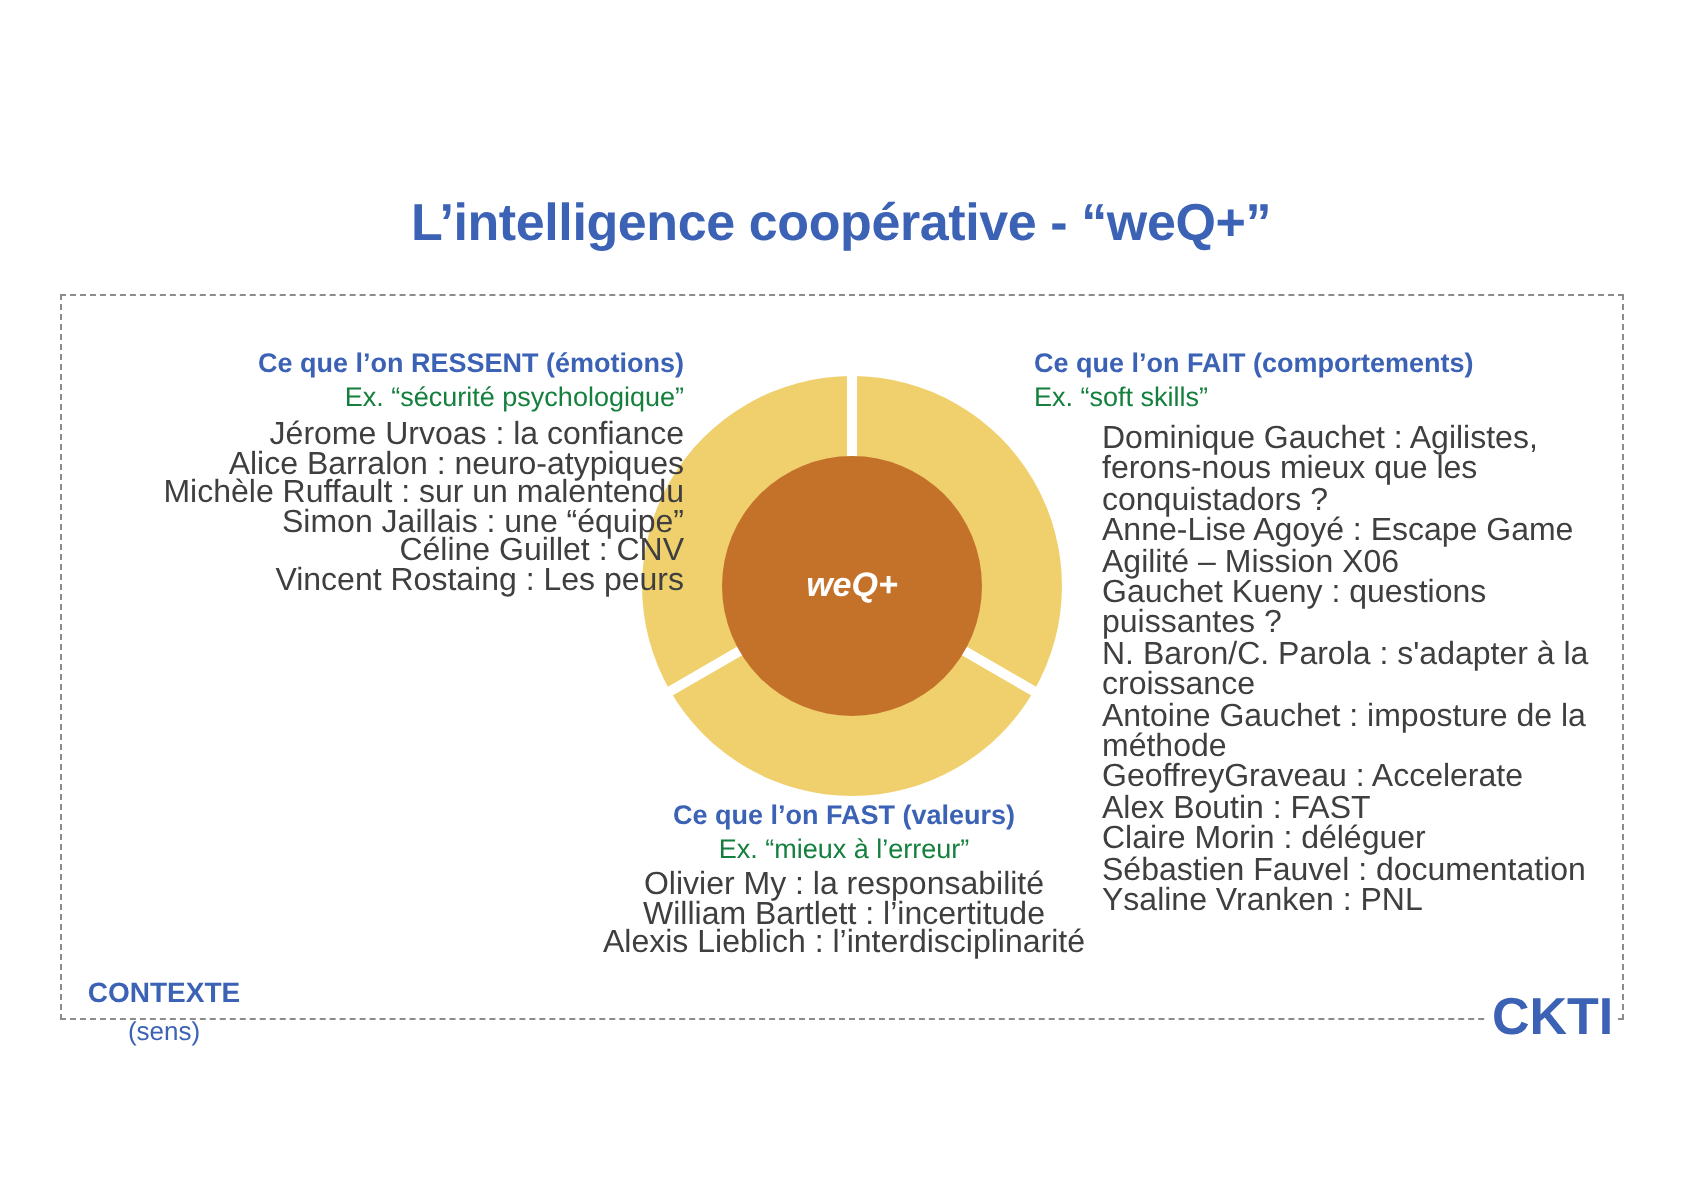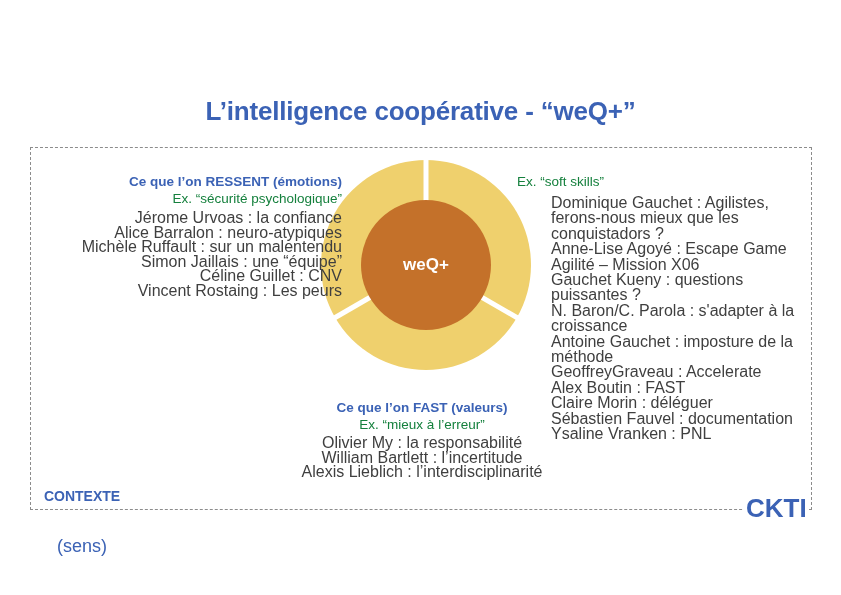--- a/index.html
+++ b/index.html
@@ -41,23 +41,24 @@
     height: 363px;
     border: 1px dashed #8c8c8c;
     box-sizing: border-box;
     background: transparent;
   }
 
   
   #donut {
     position: absolute;
     left: 321px;
-    top: 160px;
+    top: 188px;
     width: 210px;
     height: 210px;
+    font-style: italic;
   }
   #donut svg {
     display: block;
     width: 210px;
     height: 210px;
   }
   #donut-center-label {
     position: absolute;
     left: 0;
     top: 0;
@@ -131,21 +132,21 @@
   #contexte {
     position: absolute;
     left: 20px;
     top: 487px;
     width: 124px;
     text-align: center;
     color: #3b62b5;
     line-height: 19px;
   }
   #contexte .ctx-main { font-size: 14px; font-weight: bold; }
-  #contexte .ctx-sub  { font-size: 18px; font-weight: normal; margin-top: 31px; }
+  #contexte .ctx-sub  { font-size: 13px; font-weight: normal; }
 
   #brand {
     position: absolute;
     left: 744px;
     top: 492px;
     font-size: 26px;
     font-weight: bold;
     color: #3b62b5;
     letter-spacing: 0px;
     background: #ffffff;
@@ -193,20 +194,21 @@
       <div>Jérome Urvoas : la confiance</div>
       <div>Alice Barralon : neuro-atypiques</div>
       <div>Michèle Ruffault : sur un malentendu</div>
       <div>Simon Jaillais : une “équipe”</div>
       <div>Céline Guillet : CNV</div>
       <div>Vincent Rostaing : Les peurs</div>
     </div>
   </div>
 
   <div class="blk" id="blk-fait">
+    <div class="heading">Ce que l’on FAIT (comportements)</div>
     <div class="subheading">Ex. “soft skills”</div>
     <div class="body-list body-wrap">
       <div>Dominique Gauchet : Agilistes, ferons-nous mieux que les conquistadors ?</div>
       <div>Anne-Lise Agoyé : Escape Game Agilité – Mission X06</div>
       <div>Gauchet Kueny : questions puissantes ?</div>
       <div>N. Baron/C. Parola : s'adapter à la croissance</div>
       <div>Antoine Gauchet : imposture de la méthode</div>
       <div>GeoffreyGraveau : Accelerate</div>
       <div>Alex Boutin : FAST</div>
       <div>Claire Morin : déléguer</div>

